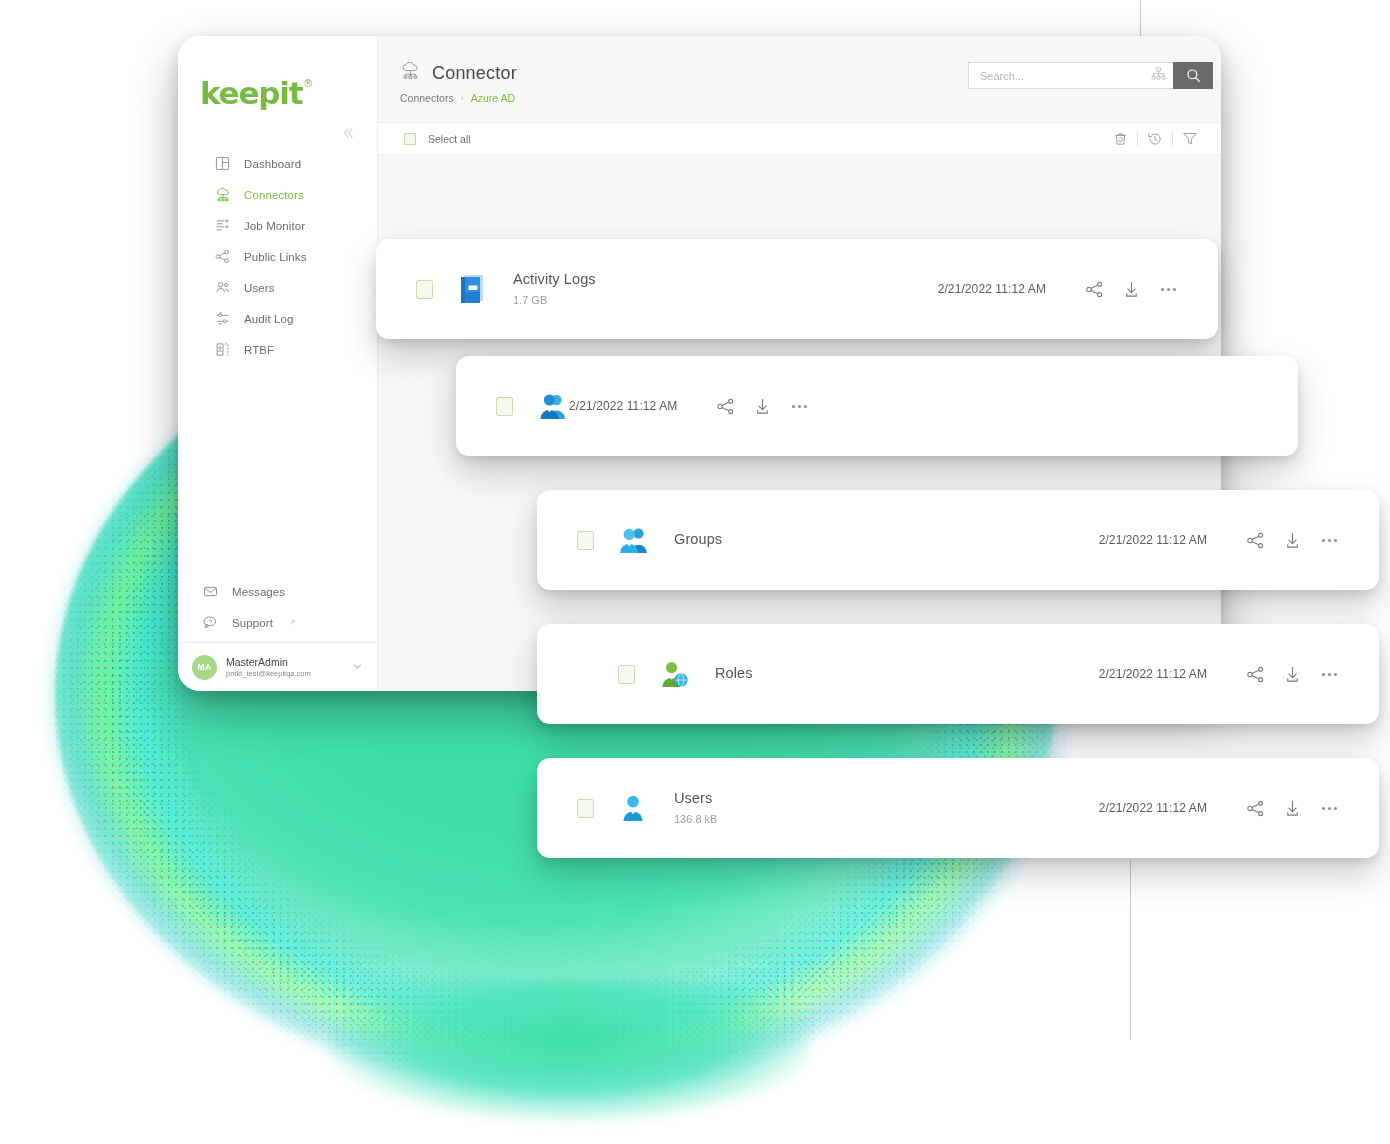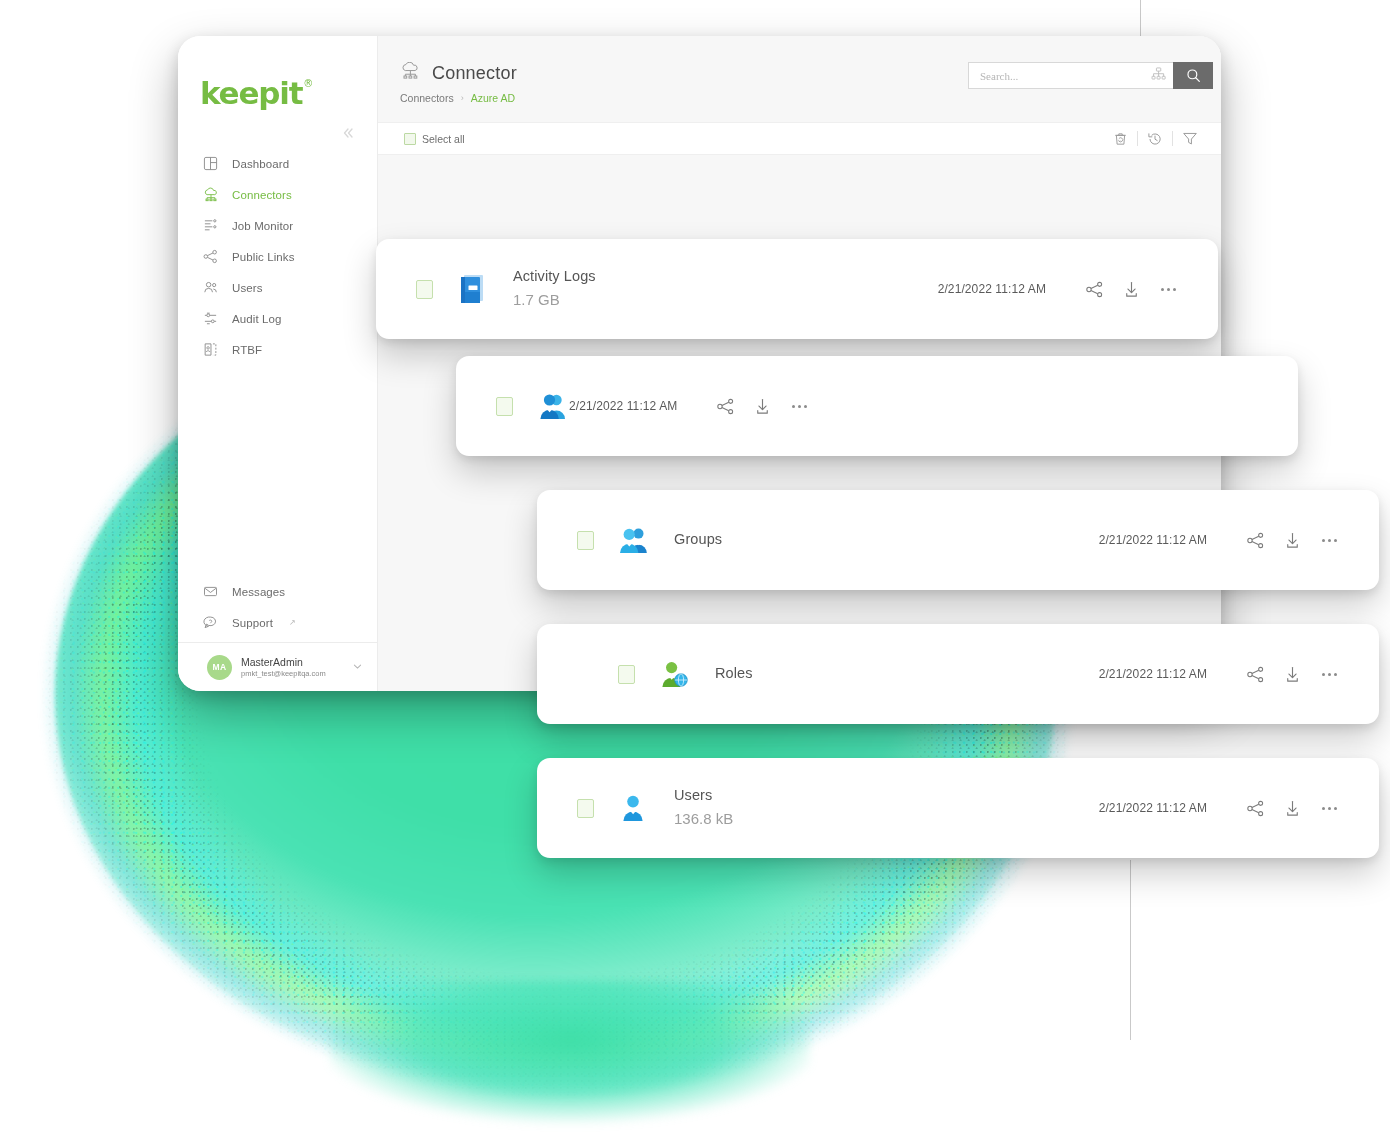--- a/index.html
+++ b/index.html
@@ -117,21 +117,21 @@
   .collapse-btn {
     position: absolute;
     right: 18px; top: 86px;
     width: 22px; height: 22px;
     display: flex; align-items: center; justify-content: center;
     color: #d6d6d6;
     font-size: 15px;
     cursor: pointer;
     user-select: none;
   }
-  .nav-list { margin-top: 38px; }
+  .nav-list { margin-top: 38px; padding-left: 12px; }
   .nav-item {
     display: flex;
     align-items: center;
     gap: 13px;
     height: 31px;
     padding-left: 24px;
     font-size: 11.5px;
     color: #6b6b6b;
     cursor: pointer;
     letter-spacing: .1px;
@@ -146,21 +146,21 @@
   .spacer { flex: 1; }
 
   .bottom-nav { padding-bottom: 4px; }
   .ext-arrow { font-size: 8px; color: #b9b9b9; margin-left: 3px; }
 
   .user-block {
     border-top: 1px solid #ececec;
     height: 49px;
     display: flex;
     align-items: center;
-    padding: 0 14px 0 29px;
+    padding: 0 14px 0 14px;
     gap: 9px;
     cursor: pointer;
   }
   .avatar {
     width: 25px; height: 25px;
     border-radius: 50%;
     background: #a8d98a;
     color: #ffffff;
     font-size: 8.5px;
     font-weight: 700;
@@ -204,21 +204,21 @@
     border: 1px solid #d8d8d8;
     border-right: none;
     background: #ffffff;
     display: flex; align-items: center;
     padding: 0 7px 0 11px;
     gap: 6px;
   }
   .search-input {
     border: none; outline: none; flex: 1;
     font-size: 11px; color: #555;
-    font-family: Liberation Serif, serif;
+    font-family: Liberation Sans, sans-serif;
     background: transparent;
     min-width: 0;
   }
   .search-input::placeholder { color: #b6b6b6; }
   .search-btn {
     width: 40px;
     background: #6b6b6b;
     display: flex; align-items: center; justify-content: center;
     cursor: pointer;
   }
@@ -226,21 +226,21 @@
   .selectbar {
     height: 33px;
     background: #ffffff;
     border-top: 1px solid #efefef;
     border-bottom: 1px solid #efefef;
     display: flex;
     align-items: center;
     justify-content: space-between;
     padding: 0 14px 0 26px;
   }
-  .selall { display: flex; align-items: center; gap: 6px; cursor: pointer; }
+  .selall { display: flex; align-items: center; gap: 12px; cursor: pointer; }
   .chk {
     width: 12px; height: 12px;
     border: 1px solid #bcd9a3;
     background: #f2f8ec;
     border-radius: 1px;
     flex-shrink: 0;
   }
   .selall-label { font-size: 10.5px; color: #6e6e6e; }
   .tool-icons { display: flex; align-items: center; gap: 0; }
   .tool-btn {
@@ -277,21 +277,21 @@
     cursor: pointer;
   }
   .card-ico {
     margin-left: 22px;
     width: 34px; height: 34px;
     display: flex; align-items: center; justify-content: center;
     flex-shrink: 0;
   }
   .card-text { margin-left: 24px; flex: 1; min-width: 0; }
   .card-name { font-size: 14.5px; color: #555555; line-height: 1.35; letter-spacing: .1px; }
-  .card-size { font-size: 15px; color: #9d9d9d; line-height: 1.5; margin-top: 2px; }
+  .card-size { font-size: 11px; color: #9d9d9d; line-height: 1.5; margin-top: 2px; }
   .card-date { font-size: 12px; color: #5a5a5a; white-space: nowrap; margin-right: 34px; letter-spacing: .1px; }
   .card-acts { display: flex; align-items: center; gap: 9px; margin-right: 36px; }
   .act-btn {
     width: 28px; height: 28px;
     display: flex; align-items: center; justify-content: center;
     color: #7b7b7b;
     cursor: pointer;
   }
   .dots { display: flex; gap: 3px; align-items: center; }
   .dots i { width: 3px; height: 3px; border-radius: 50%; background: #8b8b8b; display: block; }

